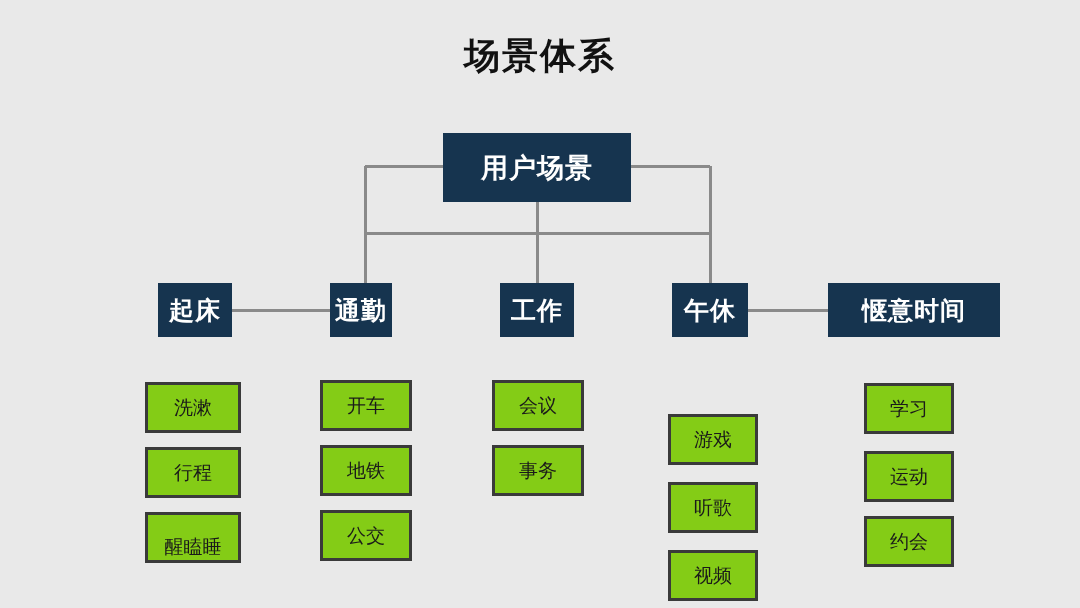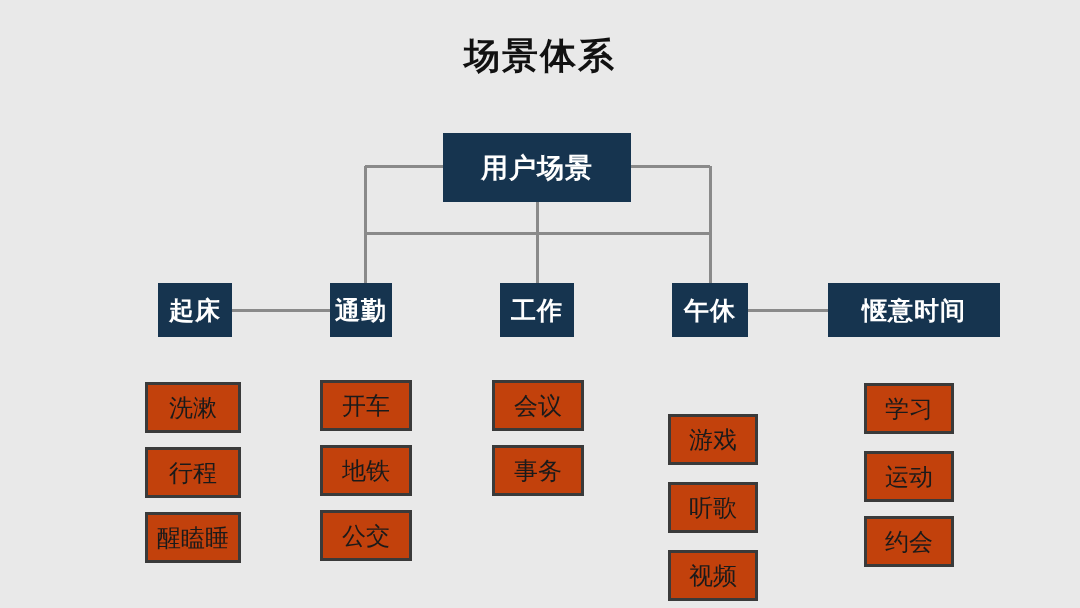--- a/index.html
+++ b/index.html
@@ -64,24 +64,24 @@
   .node.branch {
     font-size: 25px;
   }
 
   
   .leaf-col {
     position: absolute;
     z-index: 3;
   }
   .leaf {
-    background: #c2410c;
+    background: #84cc16;
     border: 3px solid #3a3a3a;
     color: #1a1a1a;
-    font-size: 24px;
+    font-size: 19px;
     display: flex;
     align-items: center;
     justify-content: center;
     box-sizing: border-box;
     margin-bottom: 14px;
   }
 </style>
 </head>
 <body>
 
@@ -131,21 +131,21 @@
     <span>惬意时间</span>
   </div>
 
   <div class="leaf-col" style="left:145px; top:382px; width:96px;">
     <div class="leaf" style="height:51px;">
       <span>洗漱</span>
     </div>
     <div class="leaf" style="height:51px;">
       <span>行程</span>
     </div>
-    <div class="leaf" style="height:51px;">
+    <div class="leaf" style="height:51px;align-items:flex-end;">
       <span>醒瞌睡</span>
     </div>
   </div>
 
   <div class="leaf-col" style="left:320px; top:380px; width:92px;">
     <div class="leaf" style="height:51px;">
       <span>开车</span>
     </div>
     <div class="leaf" style="height:51px;">
       <span>地铁</span>

